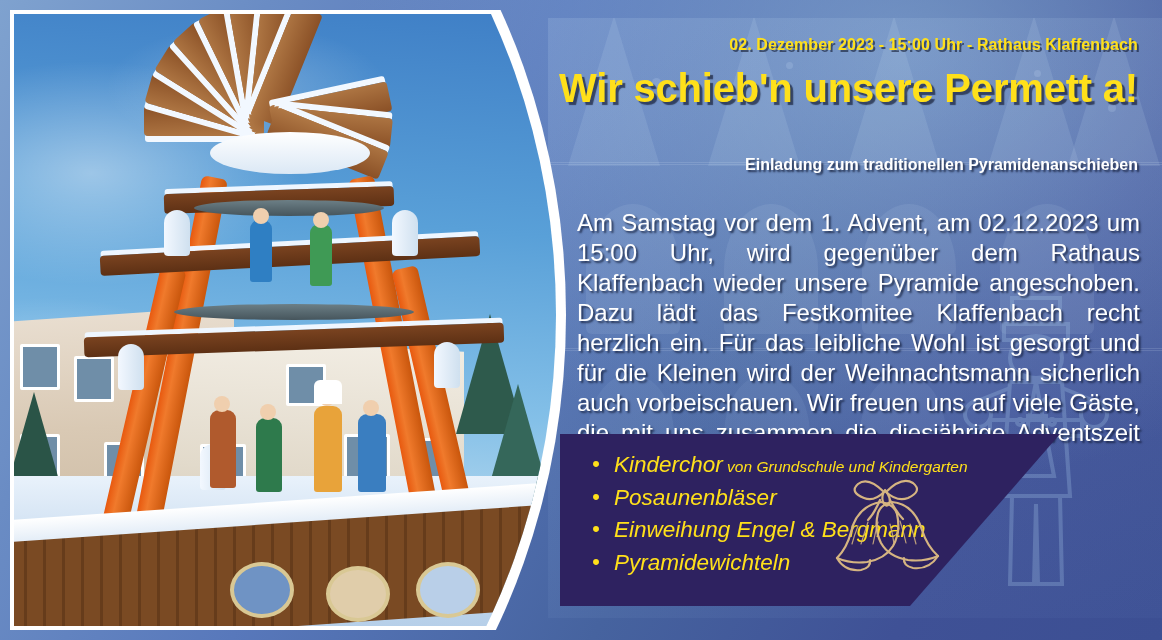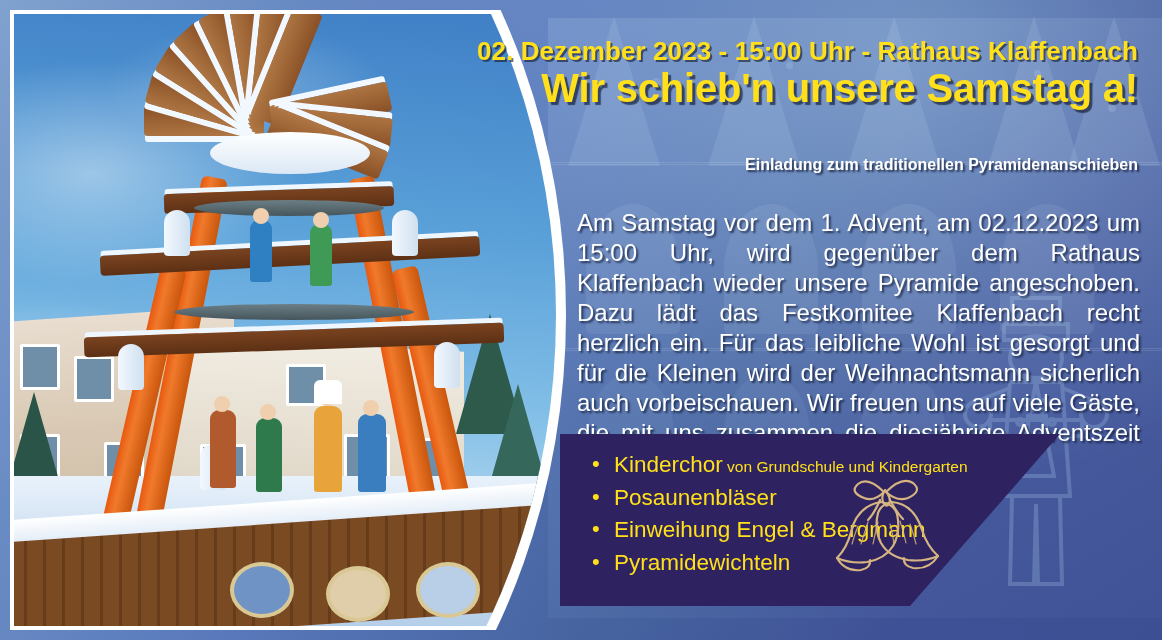--- a/index.html
+++ b/index.html
@@ -120,21 +120,21 @@
     transform:skewY(-4deg);
   }
   .medal{
     position:absolute;width:56px;height:48px;border-radius:50%;
     border:4px solid #d9c894;
   }
 
   
   .head-date{
     position:absolute;right:24px;top:36px;
-    font-size:26px;font-weight:bold;color:#FFE01A;letter-spacing:.1px;
+    font-size:16px;font-weight:bold;color:#FFE01A;letter-spacing:.1px;
     text-shadow:2px 2px 0 rgba(20,28,50,.62);
     text-align:right;white-space:nowrap;
   }
   .head-main{
     position:absolute;right:24px;top:66px;
     font-size:40px;font-weight:bold;color:#FFE01A;letter-spacing:-.2px;
     text-shadow:3px 3px 1px rgba(15,22,45,.65);
     text-align:right;white-space:nowrap;
   }
   .subhead{
@@ -155,21 +155,21 @@
     position:absolute;left:560px;top:434px;width:500px;height:172px;
     background:#2e2260;
     clip-path:polygon(0 0, 100% 0, 70% 100%, 0 100%);
   }
   .bullets{
     position:absolute;left:588px;top:450px;width:470px;
     list-style:none;margin:0;padding:0;
   }
   .bullets li{
     position:relative;padding-left:26px;
-    font-size:22.5px;color:#FFE01A;line-height:30.6px;white-space:nowrap;
+    font-size:22.5px;color:#FFE01A;line-height:30.6px;white-space:nowrap;font-style:italic;
   }
   .bullets li::before{
     content:"•";position:absolute;left:4px;top:-1px;font-size:22px;color:#FFE01A;
   }
   .bullets li .sub{font-size:15.5px;}
   .bells{position:absolute;left:824px;top:472px;width:126px;height:106px;}
 </style>
 </head>
 <body>
 
@@ -300,21 +300,21 @@
         <div class="decksnow" style="top:486px;"></div>
         <div class="deck" style="top:508px;height:104px"></div>
         <div class="medal" style="left:216px;top:548px;background:#6f93c4"></div>
         <div class="medal" style="left:312px;top:552px;background:#e0cdaa"></div>
         <div class="medal" style="left:402px;top:548px;background:#b9cfe8"></div>
       </div>
     </div>
   </div>
 
   <div class="head-date">02. Dezember 2023 - 15:00 Uhr - Rathaus Klaffenbach</div>
-  <div class="head-main">Wir schieb'n unsere Samstag a!</div>
+  <div class="head-main">Wir schieb'n unsere Permett a!</div>
   <div class="subhead">Einladung zum traditionellen Pyramidenanschieben</div>
   <div class="body-copy">Am Samstag vor dem 1. Advent, am 02.12.2023 um 15:00 Uhr, wird gegenüber dem Rathaus Klaffenbach wieder unsere Pyramide angeschoben. Dazu lädt das Festkomitee Klaffenbach recht herzlich ein. Für das leibliche Wohl ist gesorgt und für die Kleinen wird der Weihnachtsmann sicherlich auch vorbeischauen. Wir freuen uns auf viele Gäste, die mit uns zusammen die diesjährige Adventszeit einläuten.</div>
 
   <div class="bullet-panel"></div>
 
   <ul class="bullets">
     <li>
       <span>Kinderchor</span><span class="sub"> von Grundschule und Kindergarten</span>
     </li>
     <li>

